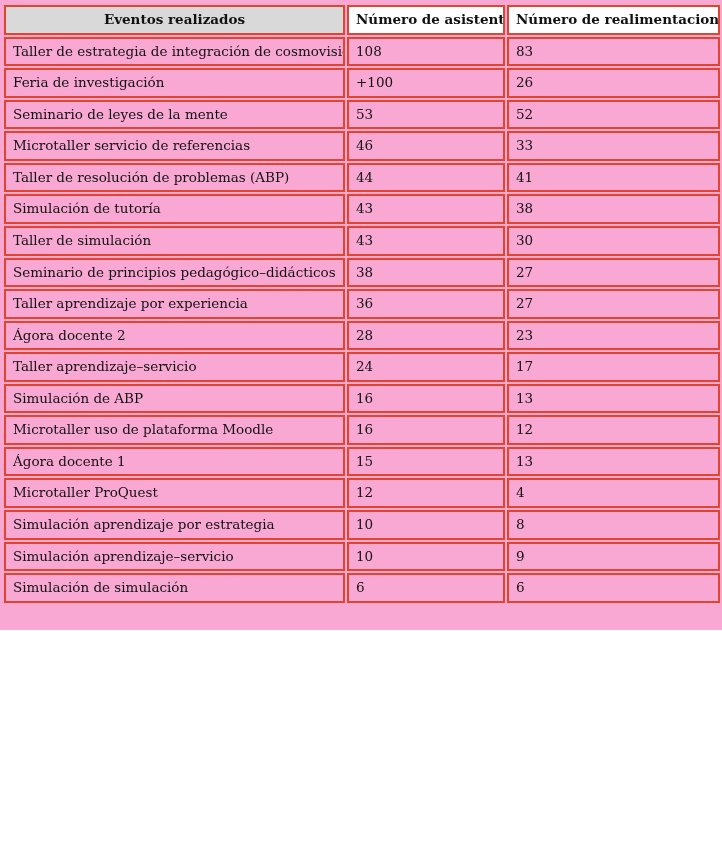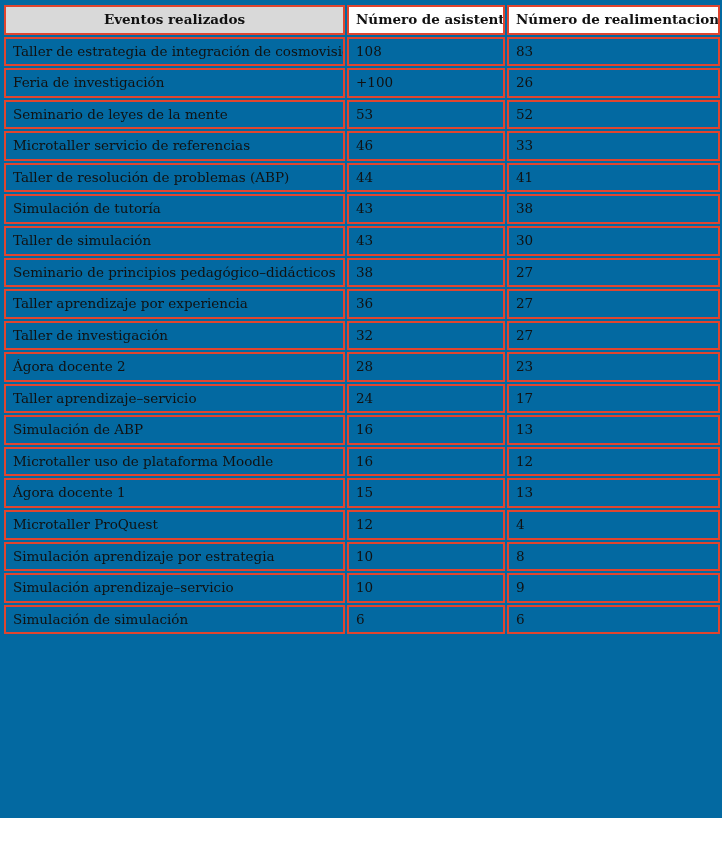--- a/index.html
+++ b/index.html
@@ -12,22 +12,22 @@
     margin: 0;
     padding: 0;
     background: #ffffff;
     width: 722px;
     height: 867px;
     font-family: "DejaVu Serif", "Liberation Serif", serif;
     color: var(--text-color);
   }
   .page {
     width: 722px;
-    height: 818px;
-    background: #0369a1;
+    height: 630px;
+    background: #f9a8d4;
     overflow: hidden;
   }
   table.events-table {
     border-collapse: separate;
     border-spacing: 2px;
     table-layout: fixed;
     margin: 3px 0 0 2px;
     width: 716px;
   }
   table.events-table th,
@@ -107,25 +107,20 @@
           <td class="left">Seminario de principios pedagógico–didácticos</td>
           <td class="center">38</td>
           <td class="center">27</td>
         </tr>
         <tr>
           <td class="left">Taller aprendizaje por experiencia</td>
           <td class="center">36</td>
           <td class="center">27</td>
         </tr>
         <tr>
-          <td class="left">Taller de investigación</td>
-          <td class="center">32</td>
-          <td class="center">27</td>
-        </tr>
-        <tr>
           <td class="left">Ágora docente 2</td>
           <td class="center">28</td>
           <td class="center">23</td>
         </tr>
         <tr>
           <td class="left">Taller aprendizaje–servicio</td>
           <td class="center">24</td>
           <td class="center">17</td>
         </tr>
         <tr>

